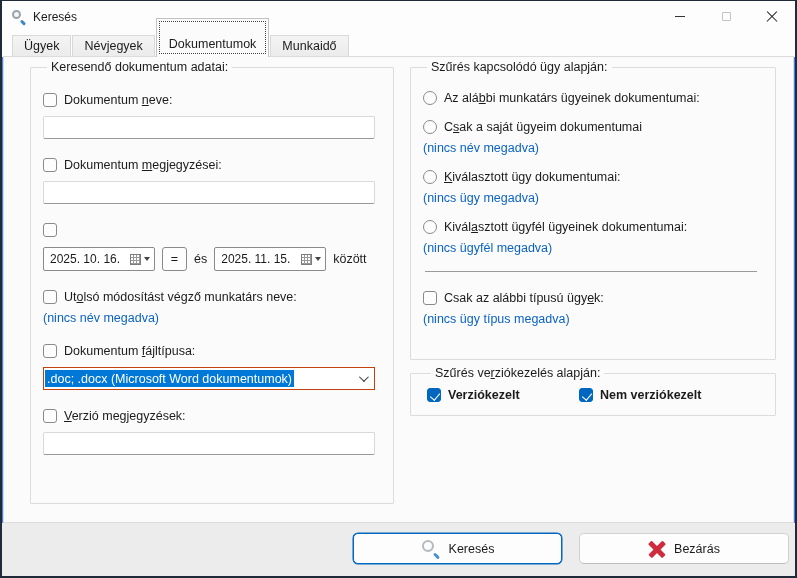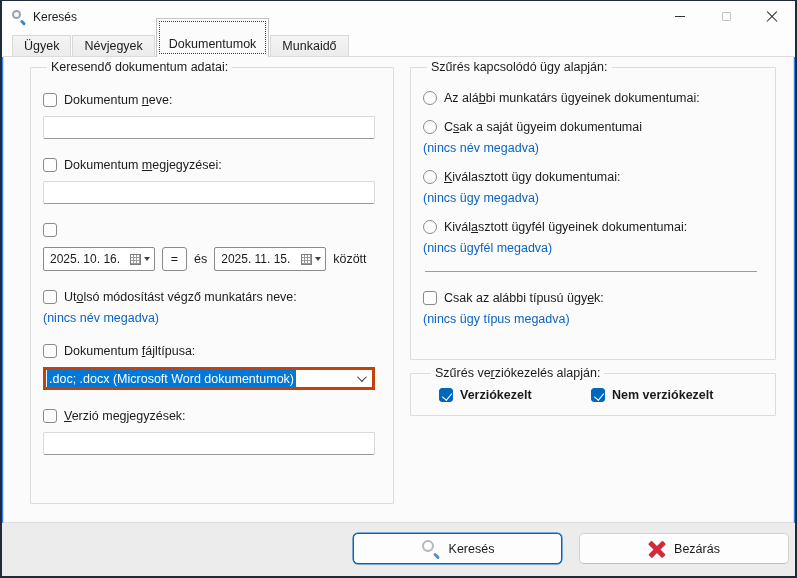--- a/index.html
+++ b/index.html
@@ -48,28 +48,28 @@
   .linkrow{ margin-top:7px; font-size:12.5px; }
   .link{ color:#0b63c5; text-decoration:none; cursor:pointer; }
   
   .daterow{ display:flex; align-items:center; margin-top:10px; gap:7px; font-size:12.5px; color:#1b1b1b; }
   .datepicker{ width:112px; height:24px; border:1px solid #8a8a8a; border-radius:2px; background:#fff; display:flex; align-items:center; padding:0 4px 0 6px; font-size:12px; }
   .datepicker .dtext{ flex:1; }
   .cal-icon{ width:11px; height:11px; border:1px solid #7d7d7d; background-image:linear-gradient(to right,#9a9a9a 1px,transparent 1px),linear-gradient(to bottom,#9a9a9a 1px,transparent 1px); background-size:3px 3px; background-position:-1px -1px; margin-right:3px; }
   .dd-arrow{ width:0; height:0; border-left:3.5px solid transparent; border-right:3.5px solid transparent; border-top:4.5px solid #444; }
   .eq-btn{ width:25px; height:24px; border:1px solid #8a8a8a; border-radius:3px; background:#fdfdfd; font-family:inherit; font-size:12.5px; color:#1b1b1b; }
   
-  .combobox{ width:332px; height:23px; margin-top:9px; border:3px solid #c2410c; background:#fff; display:flex; align-items:center; padding:0 8px 0 1px; }
+  .combobox{ width:332px; height:23px; margin-top:9px; border:1px solid #c2410c; background:#fff; display:flex; align-items:center; padding:0 8px 0 1px; }
   .combo-sel{ background:#0078d7; color:#fff; font-size:12.5px; padding:1.5px 2px; white-space:nowrap; }
   .chevron{ margin-left:auto; width:7px; height:7px; border-right:1.4px solid #333; border-bottom:1.4px solid #333; transform:rotate(45deg) translateY(-2px); }
   
   .radiorow{ margin-top:15px; }
   .sep{ border:none; border-top:1px solid #9b9b9b; margin:16px 4px 0 2px; }
   
-  .vrow{ display:flex; align-items:flex-end; margin-top:6px;margin-left:12px; }
+  .vrow{ display:flex; align-items:flex-end; margin-top:6px; }
   .vitem{ display:flex; align-items:center; gap:7px; font-size:12.5px; font-weight:bold; color:#1b1b1b; }
   .vitem.first{ width:152px; }
   
   .buttonbar{ position:absolute; left:0; right:0; top:522px; bottom:0; background:#ececec; }
   .btn{ position:absolute; top:10px; height:31px; border-radius:5px; background:#fdfdfd; display:flex; align-items:center; justify-content:center; gap:8px; font-family:inherit; font-size:12.5px; color:#1b1b1b; cursor:default; }
   .btn-search{ left:351px; width:209px; border:1px solid #0067c0; box-shadow:0 0 0 0.5px #0067c0; }
   .btn-close{ left:577px; width:210px; border:1px solid #d2d2d2; border-bottom-color:#bdbdbd; }
   .search-icon{ position:relative; width:20px; height:20px; }
   .search-icon .lens{ position:absolute; left:1px; top:1px; width:12px; height:12px; border:2.5px solid #b4b9be; border-radius:50%; background:radial-gradient(circle at 35% 35%, #ffffff 40%, #e9edf0); }
   .search-icon .handle{ position:absolute; left:13.5px; top:13.5px; width:7px; height:3px; background:#4b8fd4; border-radius:2px; transform:rotate(45deg); transform-origin:0 50%; }

